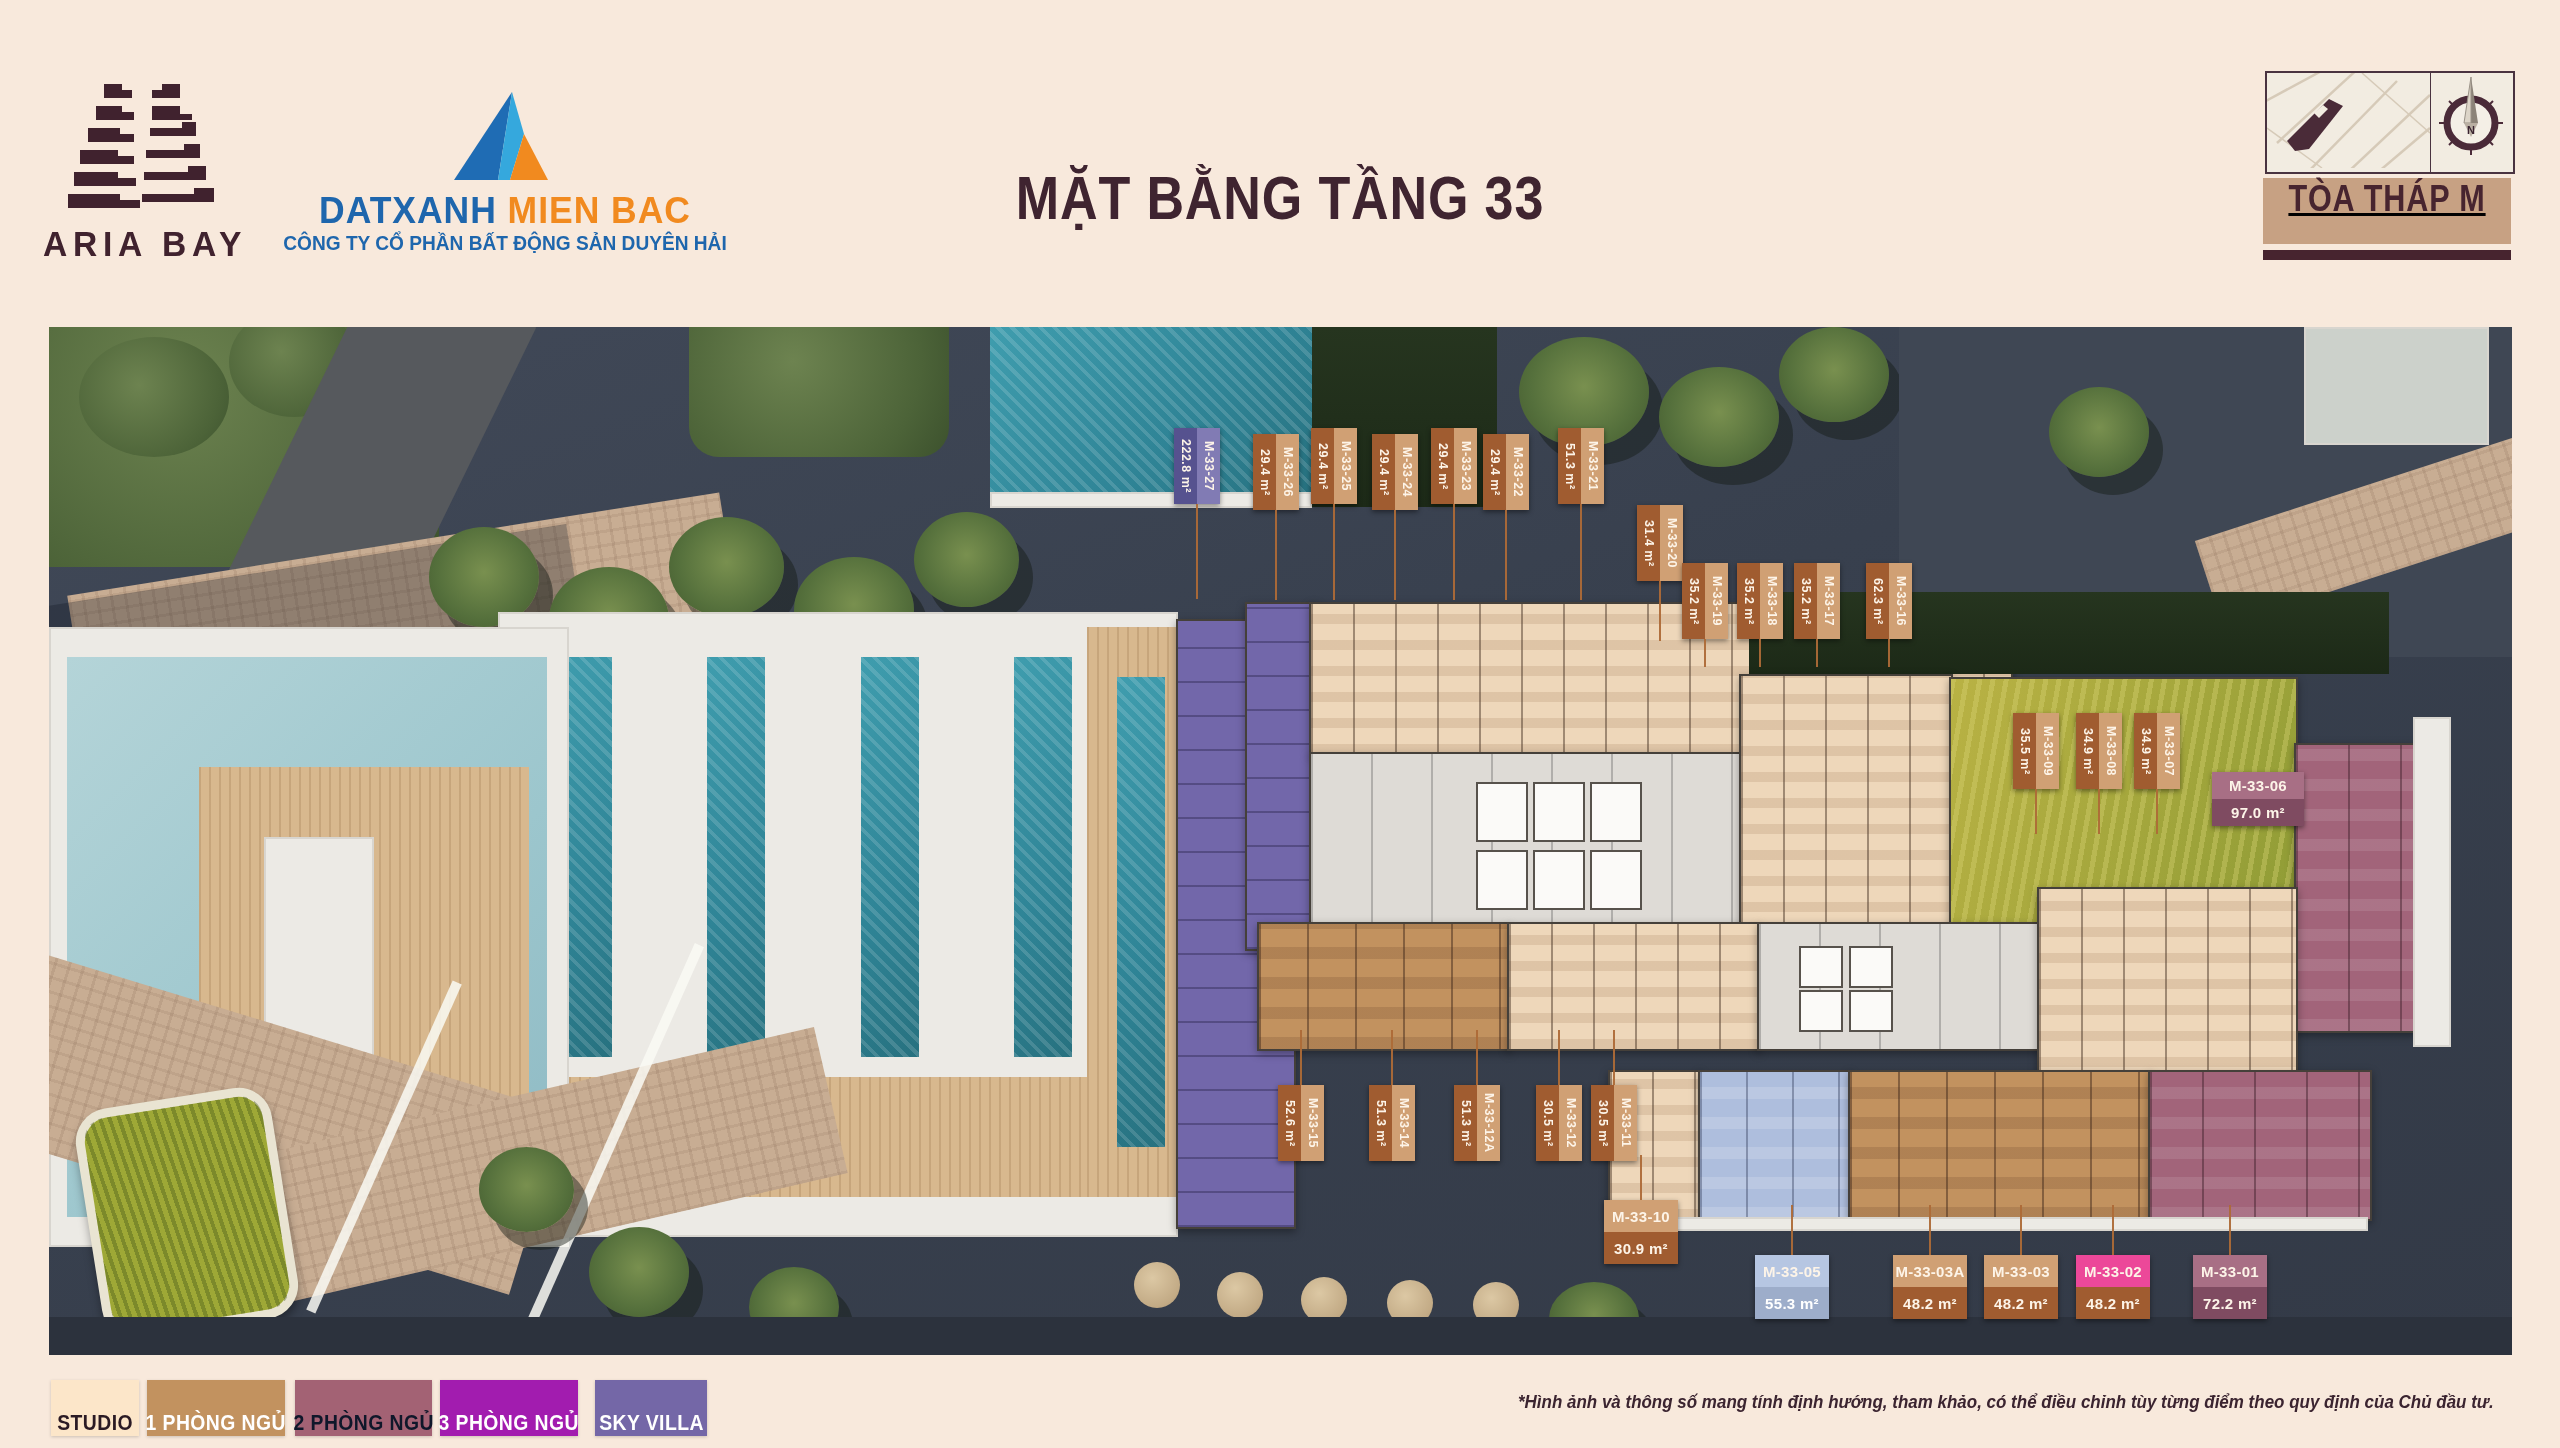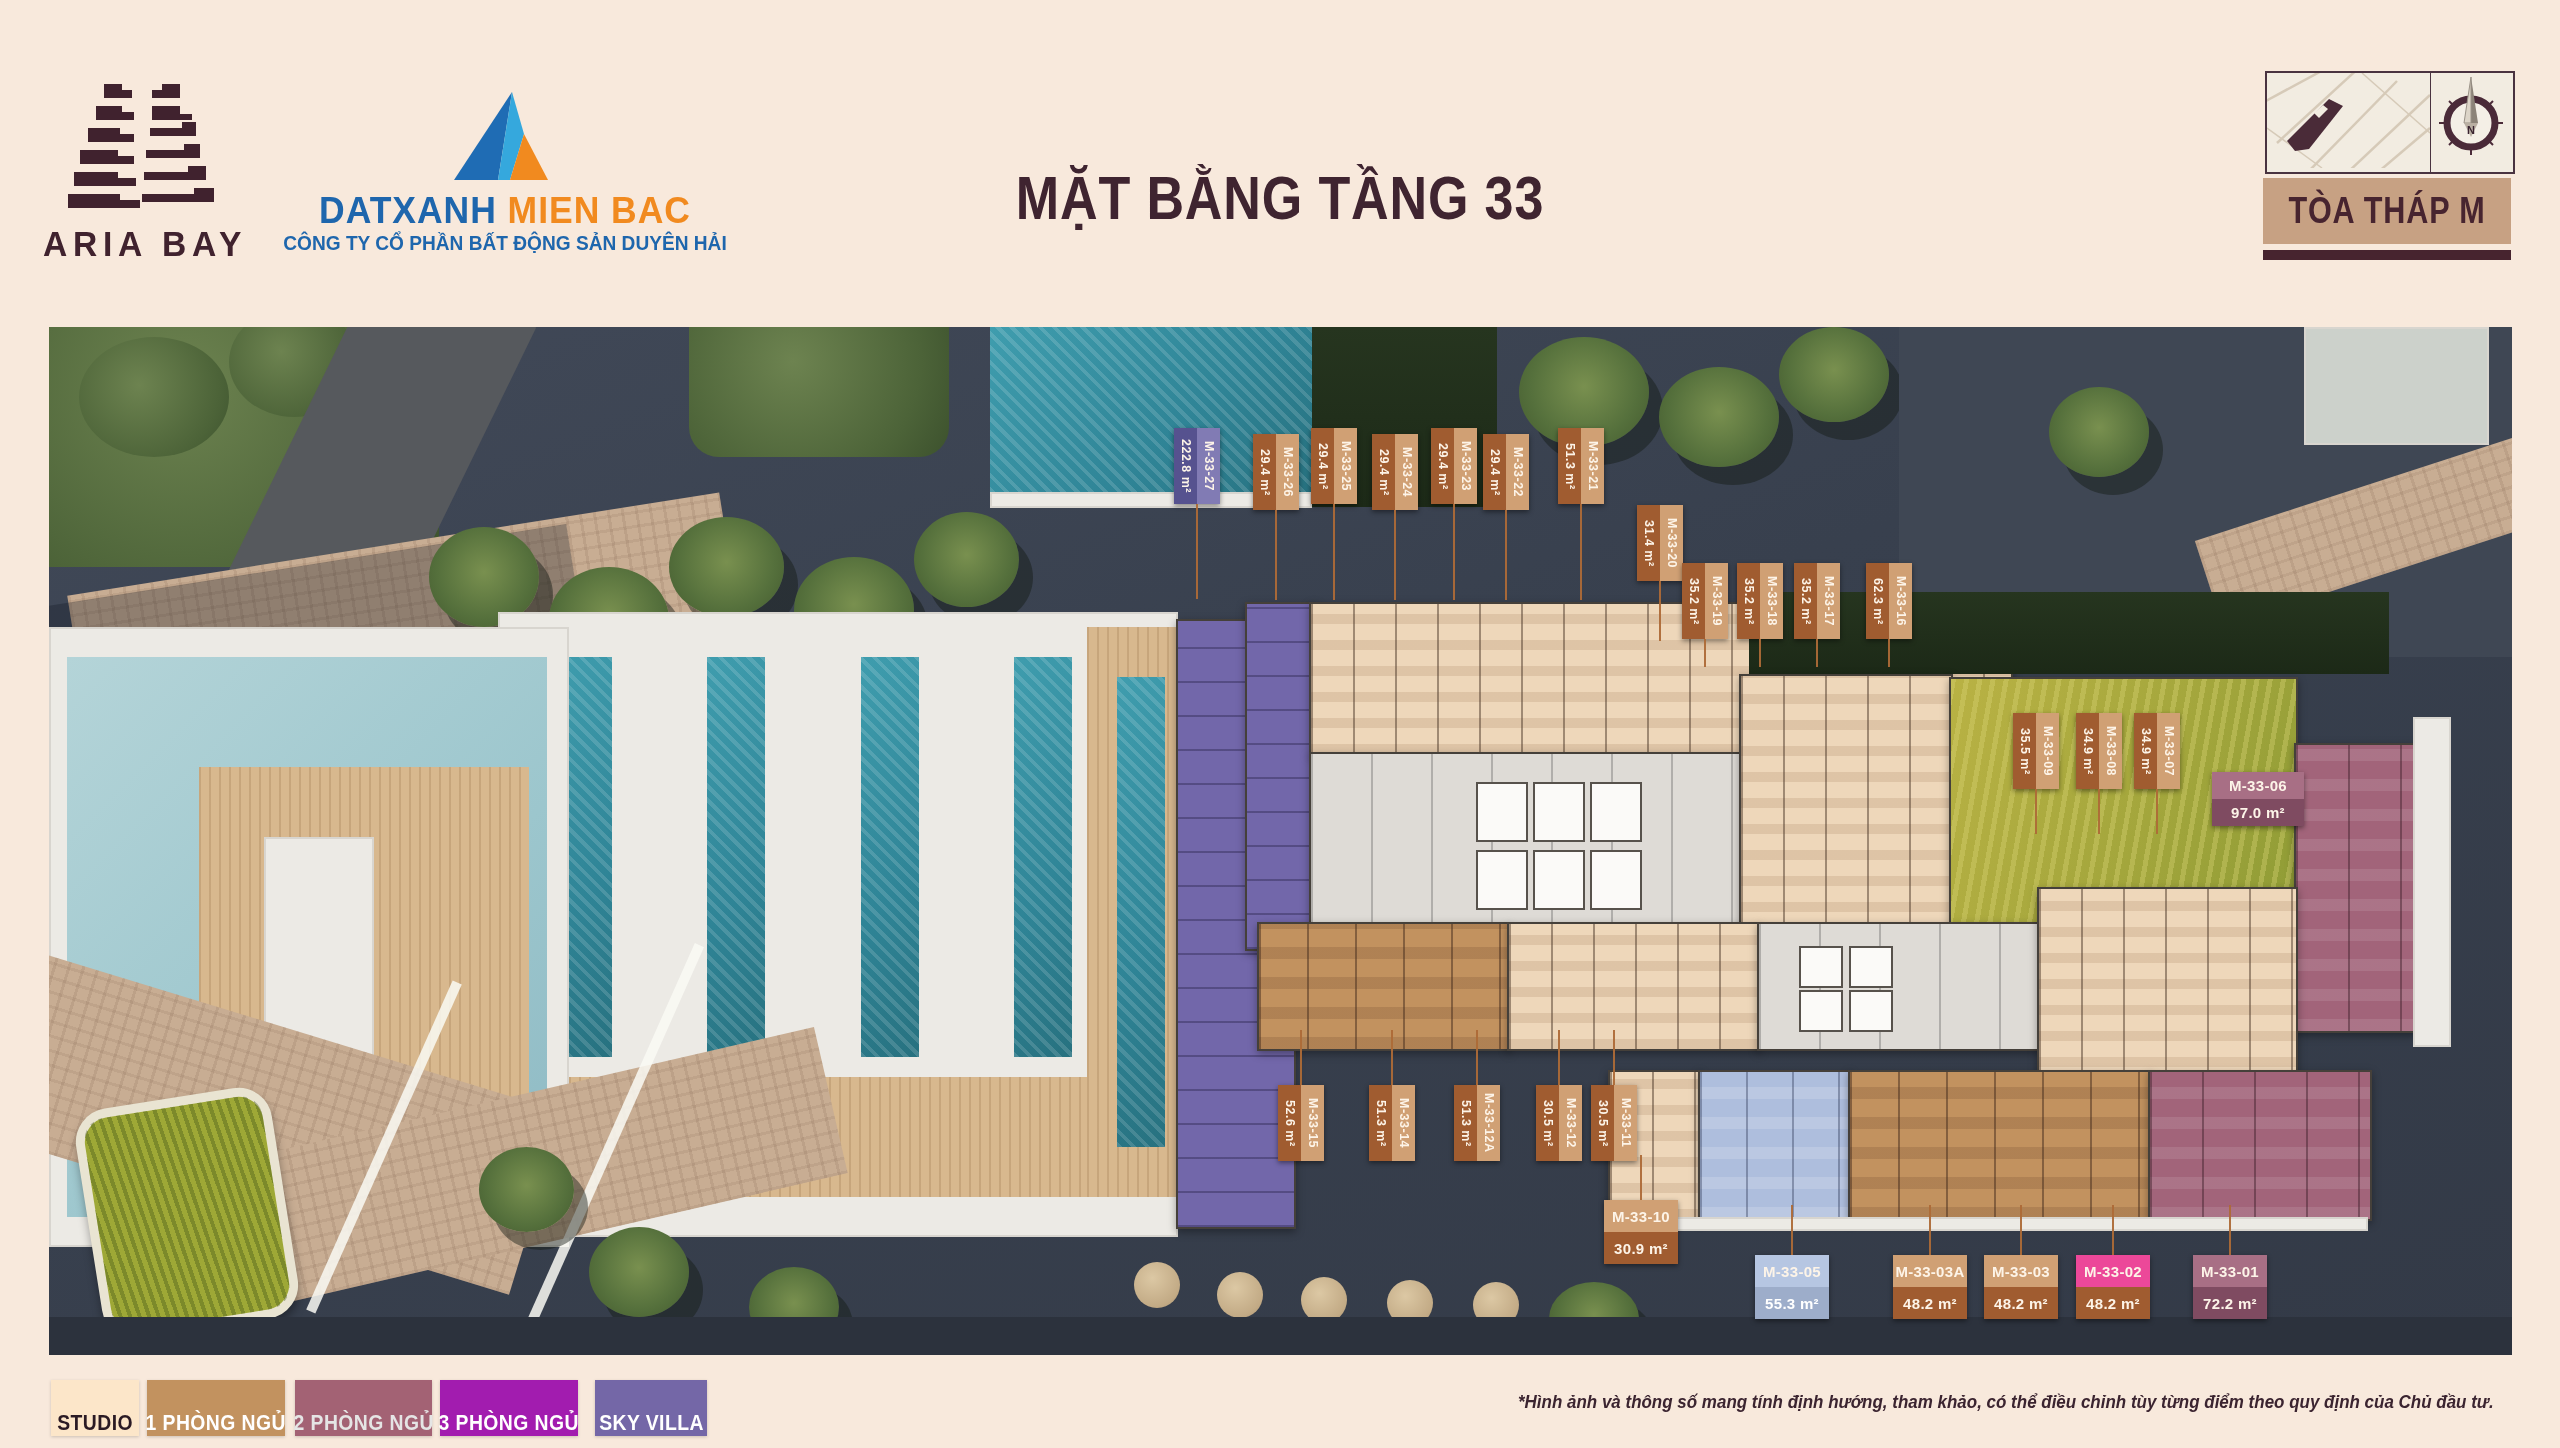--- a/index.html
+++ b/index.html
@@ -22,21 +22,21 @@
   .dx-company{left:235px;top:232px;width:540px;text-align:center;font-size:19.5px;
     font-weight:bold;color:#1e66ad;transform:scaleX(.98);}
   .page-title{left:880px;top:162px;width:800px;text-align:center;
     font-size:62px;font-weight:bold;color:#3f2430;letter-spacing:1px;
     transform:scaleX(.84);}
   .map-box{left:2265px;top:71px;width:246px;height:99px;background:#f2ece1;
     border:2px solid #4a3340;display:flex;}
   .map-cell{position:relative;width:163px;height:100%;border-right:1.5px solid #4a3340;overflow:hidden;}
   .compass-cell{position:relative;flex:1;}
   .tower-chip{left:2263px;top:178px;width:248px;height:66px;background:#c7a183;
-    display:flex;align-items:center;justify-content:center;}
+    display:flex;justify-content:center;text-decoration:underline;}
   .tower-chip span{font-size:36px;font-weight:bold;color:#47242f;letter-spacing:1px;transform:scaleX(.85);}
   .tower-bar{left:2263px;top:250px;width:248px;height:10px;background:#47242f;}
 
   
   .photo{left:49px;top:327px;width:2463px;height:1028px;overflow:hidden;
     background:linear-gradient(160deg,#414958 0%,#38404e 45%,#333a47 100%);}
   .photo .abs{position:absolute;}
   .grn{background:radial-gradient(circle at 40% 40%,#6d8350,#4c6338 70%,#3c512d 100%);border-radius:50%;}
   .palm{background:radial-gradient(circle at 50% 45%,#79904f,#55703c 60%,#42592e 100%);border-radius:50%;box-shadow:14px 18px 0 rgba(20,26,20,.45);}
   .cobble{background:#c8ad93;}
@@ -412,21 +412,21 @@
       </div>
     </div>
 
   <div class="abs" id="legend">
       <div class="chip" style="left: 51px; top: 1380px; width: 88px; height: 56px; background: rgb(252, 230, 201); color: rgb(42, 26, 36);">
         <span>STUDIO</span>
       </div>
       <div class="chip" style="left: 147px; top: 1380px; width: 138px; height: 56px; background: rgb(194, 146, 95); color: rgb(255, 255, 255);">
         <span>1 PHÒNG NGỦ</span>
       </div>
-      <div class="chip" style="left: 295px; top: 1380px; width: 137px; height: 56px; background: rgb(163, 98, 116); color: #e5e5e5;">
+      <div class="chip" style="left: 295px; top: 1380px; width: 137px; height: 56px; background: rgb(163, 98, 116); color: #0f172a;">
         <span>2 PHÒNG NGỦ</span>
       </div>
       <div class="chip" style="left: 440px; top: 1380px; width: 138px; height: 56px; background: #a21caf; color: rgb(255, 255, 255);">
         <span>3 PHÒNG NGỦ</span>
       </div>
       <div class="chip" style="left: 595px; top: 1380px; width: 112px; height: 56px; background: rgb(116, 103, 167); color: rgb(255, 255, 255);">
         <span>SKY VILLA</span>
       </div>
     </div>
   <div class="abs disclaimer">*Hình ảnh và thông số mang tính định hướng, tham khảo, có thể điều chỉnh tùy từng điểm theo quy định của Chủ đầu tư.</div>

